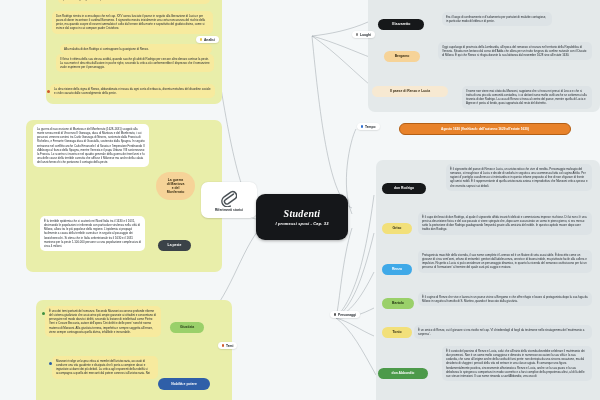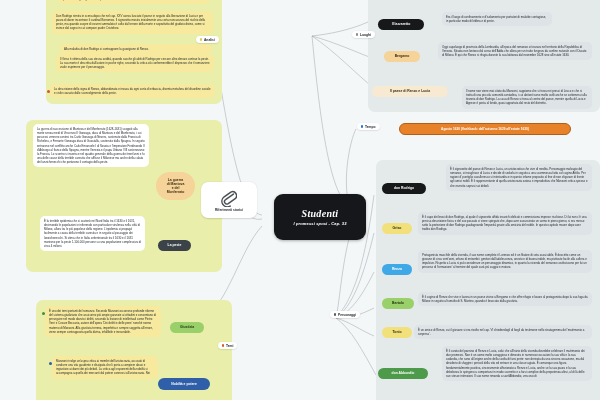--- a/index.html
+++ b/index.html
@@ -239,21 +239,21 @@
 
   <div class="pill bluedk" style="left:158px; top:378px; width:52px; height:12px;">
     <span>Nobiltà e potere</span>
   </div>
 
   <div class="branch" style="left:218px; top:342px;">
     <span class="dot" style="background:#d05a2a; border-radius:1px;"></span>
     <span>Temi</span>
   </div>
 
-  <div id="central" style="left:274px; top:194px; width:92px; height:46px;">
+  <div id="central" style="left:256px; top:194px; width:92px; height:46px;">
     <span class="title">Studenti</span>
     <span class="sub">I promessi sposi - Cap. 33</span>
   </div>
 
   <div class="group g-luoghi" style="left:368px; top:-14px; width:232px; height:126px;"></div>
 
   <div class="card grey" style="left:442px; top:12px; width:110px;">
     <span>Era il luogo di confinamento e d'isolamento per portatori di malattie contagiose, in particolar modo di lebbra e di peste.</span>
   </div>
 

